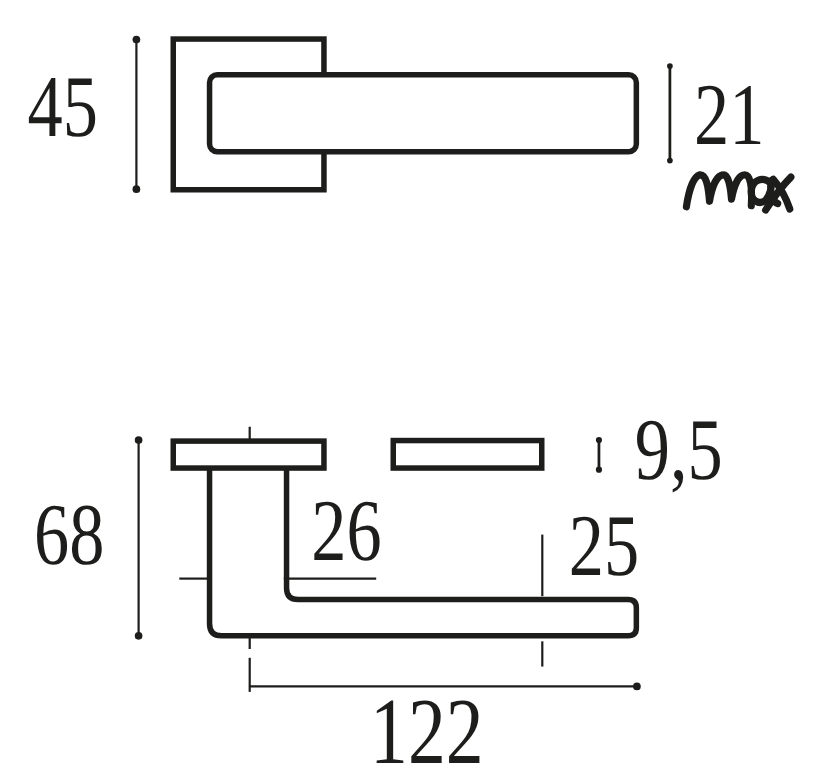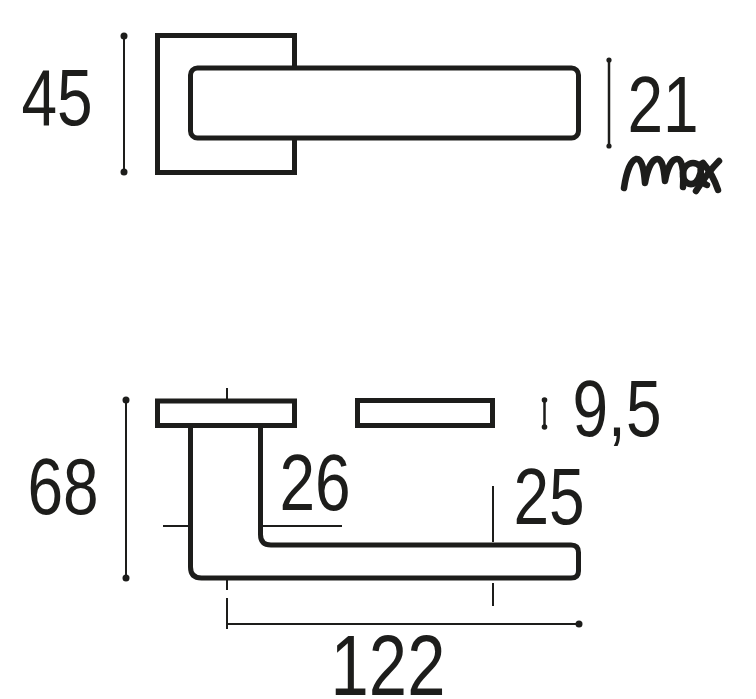--- a/index.html
+++ b/index.html
@@ -1,20 +1,20 @@
 <!DOCTYPE html>
 <html><head>
 <meta charset="utf-8">
 <style>
   html,body{margin:0;padding:0;background:#fff;}
   .stage{
     position:relative;width:756px;height:699px;overflow:hidden;
     background:var(--bg,#ffffff);
     color:var(--ink,#1d1d1b);
-    font-family:Liberation Sans, sans-serif;
+    font-family:Liberation Serif, serif;
   }
   .stage svg{position:absolute;left:0;top:0;display:block;}
   .dim{
     position:absolute;
     transform:translate(-50%,-50%) scaleX(0.8);
     font-size:80px;
     line-height:1;
     white-space:nowrap;
     font-weight:400;
     color:inherit;

